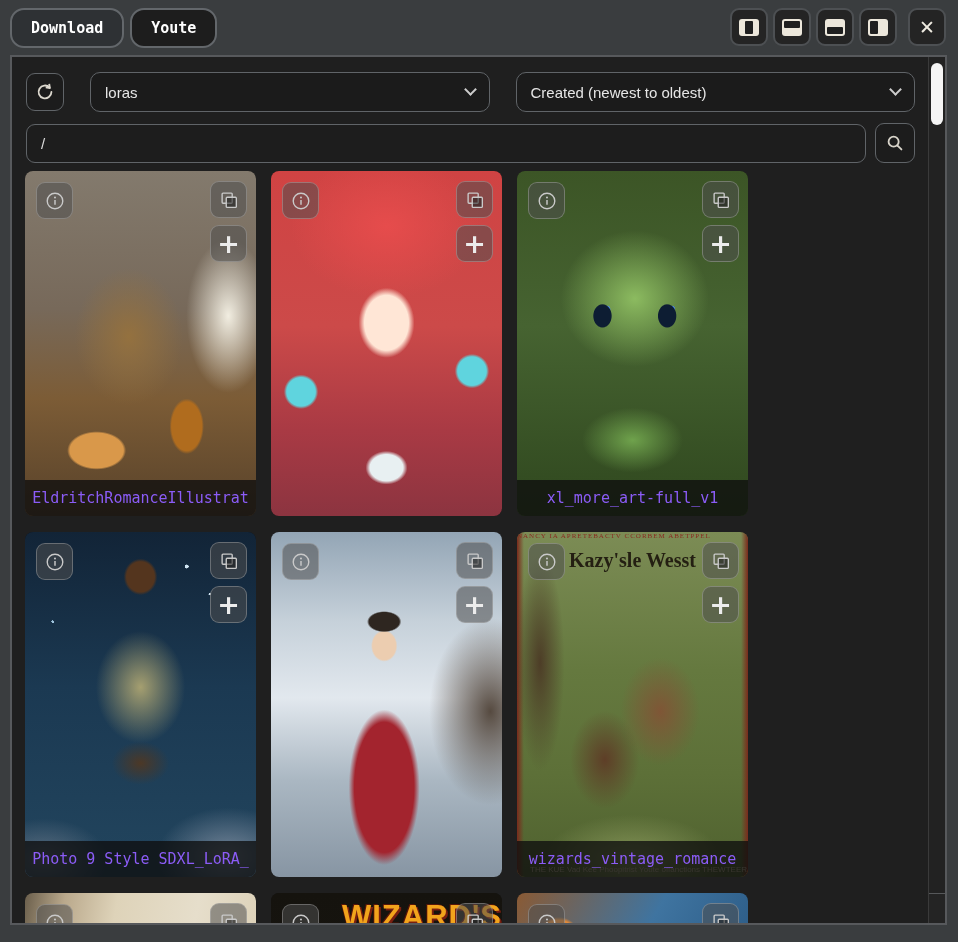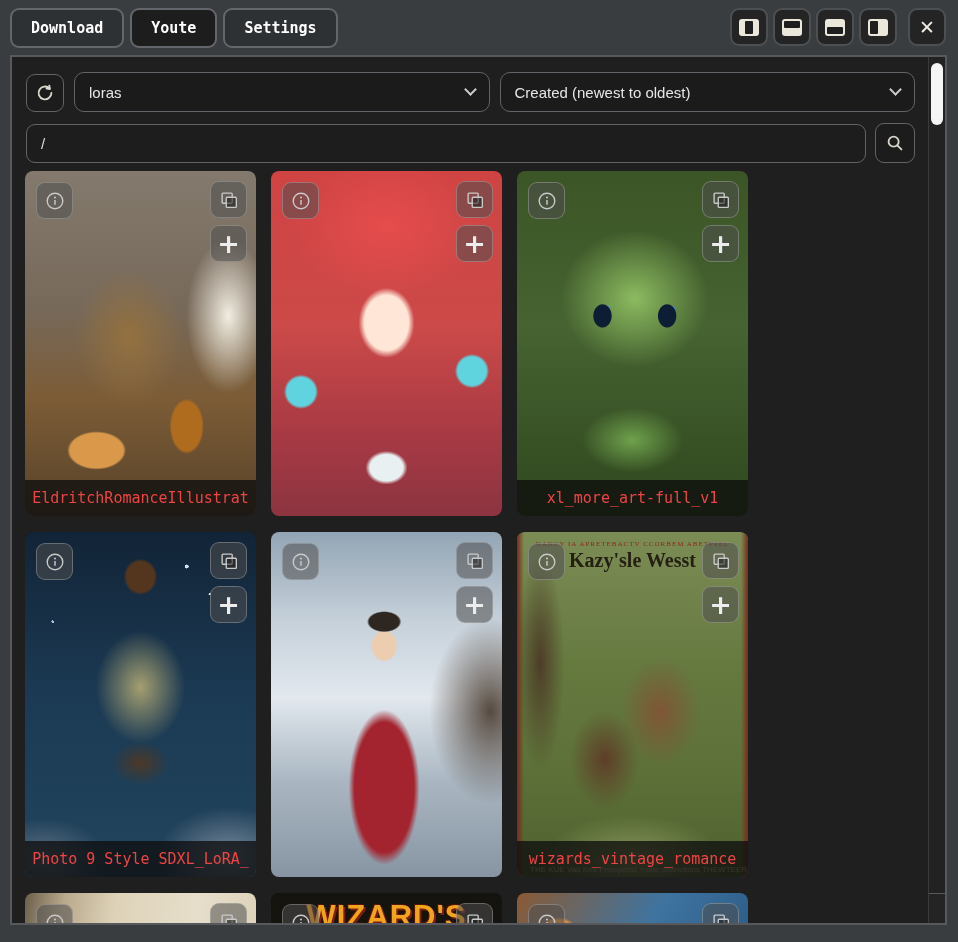--- a/index.html
+++ b/index.html
@@ -3,21 +3,21 @@
 <meta charset="utf-8">
 <style>
   * { margin:0; padding:0; box-sizing:border-box; }
   html,body { width:958px; height:942px; overflow:hidden; }
   body { background:#3a3d3f; font-family:"Liberation Sans", sans-serif; position:relative; }
 
   
   .tabbar { position:absolute; top:8px; left:10px; display:flex; gap:6px; }
   .tab {
     height:40px; padding:0 19px; display:flex; align-items:center;
-    background:#2e3134; border:2px solid #63676b; border-radius:9px;
+    background:#2e3134; border:2px solid #63676b; border-radius:14px;
     color:#ffffff; font-family:"DejaVu Sans Mono", monospace; font-weight:bold; font-size:15px;
     cursor:pointer;
   }
   .tab.active { background:#1d1d1d; }
 
   
   .winbtns { position:absolute; top:8px; right:12px; display:flex; gap:5px; align-items:center; }
   .winbtn {
     width:38px; height:38px; border-radius:9px; background:#242424; border:2px solid #4d5053;
     display:flex; align-items:center; justify-content:center; cursor:pointer;
@@ -30,21 +30,21 @@
   .pane-hbottom .dark { left:2px; right:2px; bottom:2px; height:7px; }
   .pane-vleft   .dark { left:2px; width:8px; top:2px; bottom:2px; }
 
   
   .panel {
     position:absolute; left:10px; top:55px; width:937px; height:870px;
     background:#1f1f1f; border:2px solid #57595c; overflow:hidden;
   }
   .panel-inner { position:absolute; left:14px; top:15px; right:30px; }
 
-  .toolbar-row { display:flex; gap:10px; align-items:flex-end; }
+  .toolbar-row { display:flex; gap:26px; align-items:center; }
   .btn-square {
     width:38px; height:38px; min-width:38px; border-radius:9px; background:#1c1c1c;
     border:1px solid #606468; display:flex; align-items:center; justify-content:center; cursor:pointer;
   }
   .select {
     flex:1; height:40px; border:1px solid #606468; border-radius:10px; background:#1b1b1b;
     color:#e6e6e6; font-size:15px; padding:0 14px; display:flex; align-items:center;
     justify-content:space-between; cursor:pointer;
   }
   .chev { width:9px; height:9px; border-right:2px solid #cccccc; border-bottom:2px solid #cccccc;
@@ -59,21 +59,21 @@
 
   
   .grid { position:absolute; left:13px; top:114px; width:723px; display:flex; flex-wrap:wrap; gap:16px 15px; }
   .card {
     position:relative; width:231px; height:345px; border-radius:8px; overflow:hidden;
     background:#111; cursor:pointer;
   }
   .card-art { position:absolute; inset:0; }
   .card-label {
     position:absolute; left:0; right:0; bottom:0; height:36px;
-    background:rgba(14,14,14,0.78); color:#ef4444;
+    background:rgba(14,14,14,0.78); color:#8b5cf6;
     font-family:"DejaVu Sans Mono", monospace; font-size:15px;
     display:flex; align-items:center; justify-content:center;
     white-space:nowrap; overflow:hidden; padding:0 6px;
   }
   .ovbtn {
     position:absolute; width:37px; height:37px; border-radius:9px;
     background:rgba(78,78,78,0.55); border:1px solid rgba(200,200,200,0.35);
     display:flex; align-items:center; justify-content:center; cursor:pointer;
   }
   .ov-info { left:11px; top:11px; }
@@ -118,52 +118,51 @@
     radial-gradient(48px 105px at 49% 74%, #a3242e 62%, rgba(163,36,46,0) 74%),
     radial-gradient(85px 130px at 95% 52%, #564a40, rgba(86,74,64,0) 72%),
     linear-gradient(180deg,#93a5b5 0%,#c6d1da 26%,#e2e8ee 48%,#aab7c2 72%,#8795a3 100%); }
   .art6 { background:
     radial-gradient(34px 150px at 10% 38%, #4d3d27, rgba(77,61,39,0) 72%),
     radial-gradient(55px 75px at 62% 52%, #7f5636, rgba(127,86,54,0) 72%),
     radial-gradient(48px 68px at 38% 66%, #5e3e27, rgba(94,62,39,0) 72%),
     radial-gradient(120px 60px at 50% 95%, #87975a, rgba(135,151,90,0) 75%),
     linear-gradient(90deg,#7a2a1c 0%, rgba(122,42,28,0) 3%, rgba(122,42,28,0) 97%, #7a2a1c 100%),
     linear-gradient(180deg,#7c8c55 0%,#65793f 40%,#5d7038 70%,#4f612f 100%); }
-  .art6-sub { position:absolute; top:8px; left:0; right:0; text-align:center;
+  .art6-sub { position:absolute; top:0; left:0; right:0; 
     font-size:7px; color:#8a2a20; letter-spacing:1px; font-family:"Liberation Serif", serif; }
   .art6-title { position:absolute; top:17px; left:0; right:0; text-align:center;
     font-family:"Liberation Serif", serif; font-size:20px; color:#241f12; font-weight:bold; }
   .art6-footer { position:absolute; bottom:3px; left:12px; right:0; text-align:center;
     font-size:8px; color:#c8b9a0; white-space:nowrap; overflow:hidden; }
   .art7 { background:
     radial-gradient(40px 60px at 8% 30%, #3e362c 60%, rgba(62,54,44,0) 72%),
     linear-gradient(100deg,#6b5f4c 0%,#baa98c 14%,#ded3b9 32%,#e6decb 60%,#d6c9ab 100%); }
   .art8 { background:linear-gradient(180deg,#15130e 0%,#1c1913 100%); }
-  .art8-title { position:absolute; top:6px; left:0; right:0; text-align:center;
+  .art8-title { position:absolute; top:6px; left:0; right:0; text-align:right;
     font-family:"Liberation Sans", sans-serif; font-weight:bold; font-size:31px; color:#f2a41c;
     letter-spacing:1px; text-shadow:2px 2px 0 #7a1f10, -1px -1px 0 #571508; }
   .art9 { background:
     radial-gradient(30px 26px at 18% 12%, #e08a3a 55%, rgba(224,138,58,0) 67%),
     radial-gradient(60px 50px at 70% 40%, #2a5f8a, rgba(42,95,138,0) 72%),
     linear-gradient(120deg,#8a5a34 0%,#3f74a0 35%,#2d5d88 60%,#7fc3d8 100%); }
 
   
   .vscroll { position:absolute; top:0; right:0; bottom:0; width:17px; background:#222222; border-left:1px solid #3a3a3a; }
   .vscroll-thumb { position:absolute; top:6px; left:2px; width:12px; height:62px; background:#f5f5f5; border-radius:6px; cursor:pointer; }
   .vscroll-corner { position:absolute; bottom:0; left:0; right:0; height:30px; background:#242424; border-top:1px solid #56585a; }
 
   svg { display:block; }
 </style>
 </head>
 <body>
 
 <div class="tabbar">
   <div class="tab">Download</div>
   <div class="tab active">Youte</div>
-  <div class="tab">Settings</div>
 </div>
 
 <div class="winbtns">
   <div class="winbtn">
     <span class="icon-pane pane-vcenter">
         <span class="dark"></span>
       </span>
   </div>
   <div class="winbtn">
     <span class="icon-pane pane-htop">

